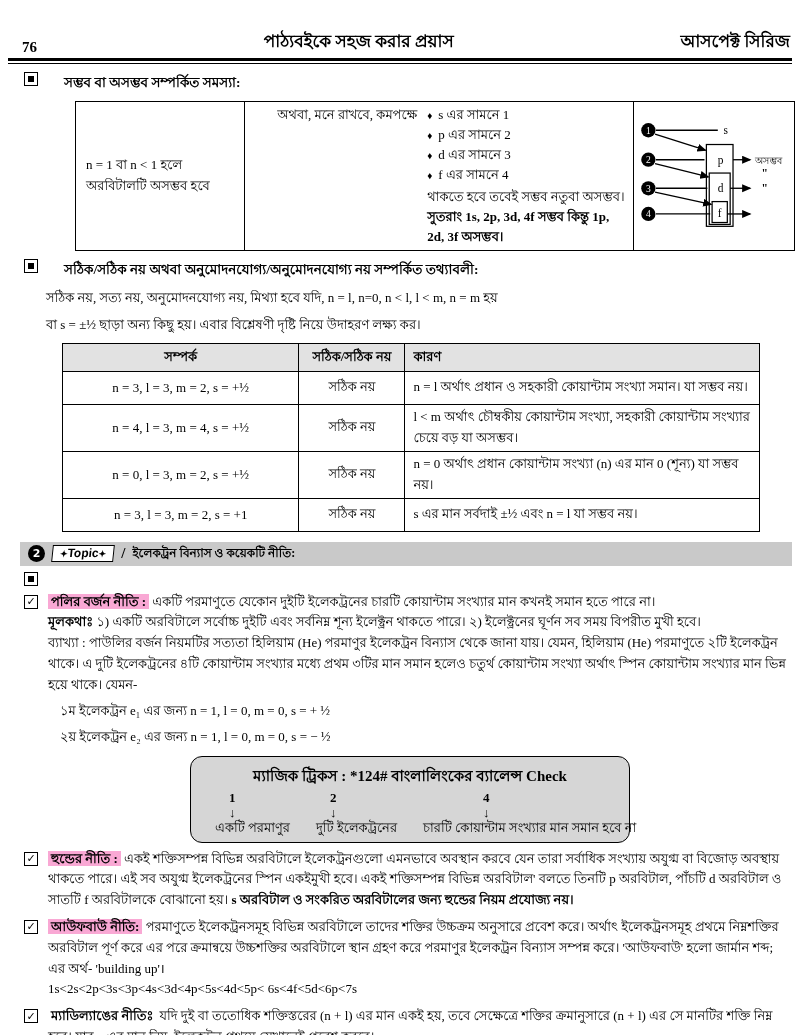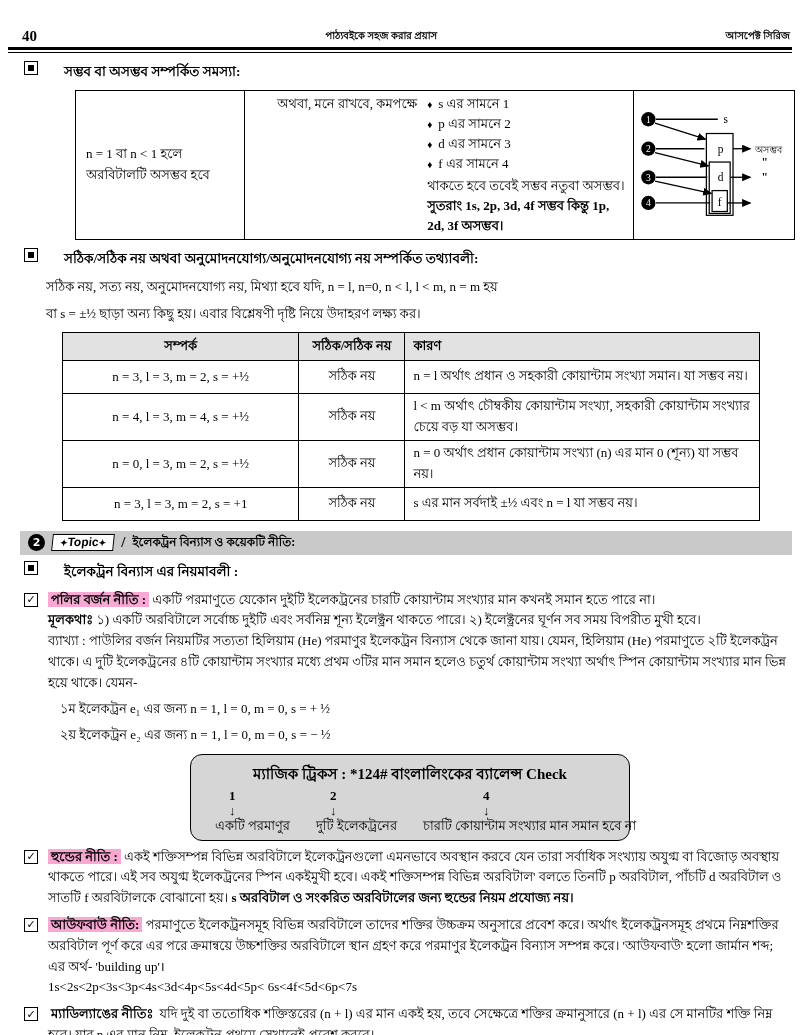--- a/index.html
+++ b/index.html
@@ -7,21 +7,21 @@
   body {
     width:800px; height:1035px;
     font-family:"Liberation Serif","DejaVu Serif",serif;
     color:#000; font-size:13px; overflow:hidden;
   }
   .page { width:800px; height:1035px; padding-top:10px; position:relative; }
 
   
   .hdr { display:flex; justify-content:space-between; align-items:flex-end;
          padding:18px 10px 1px 22px; font-weight:bold; font-size:15px; }
-  .hdr .c { font-size:10px; }
+  .hdr .c { font-size:17px; }
   .rule2 { margin:1px 8px 0 8px; border-top:3px solid #000; border-bottom:1px solid #000; height:6px; }
 
   
   .sect { display:flex; gap:26px; margin:8px 8px 0 24px; }
   .sect .t { font-weight:bold; font-size:13.5px; }
   .sqicon { width:14px; height:14px; border:1.6px solid #000; display:inline-flex;
             align-items:center; justify-content:center; flex:0 0 auto; }
   .sqicon i { width:6px; height:6px; background:#000; display:block; }
 
   
@@ -83,21 +83,21 @@
   .mitem .l { white-space:nowrap; }
 
   svg text { font-family:"Liberation Serif","DejaVu Serif",serif; }
 </style>
 </head>
 <body>
 
 <div class="page">
 
   <div class="hdr">
-    <span>40</span>
+    <span>76</span>
     <span class="c">পাঠ্যবইকে সহজ করার প্রয়াস</span>
     <span class="c">আসপেক্ট সিরিজ</span>
   </div>
   <div class="rule2"></div>
 
   <div class="sect">
     <span class="sqicon">
         <i></i>
       </span>
     <span class="t">সম্ভব বা অসম্ভব সম্পর্কিত সমস্যা:</span>
@@ -226,21 +226,20 @@
     <span class="numcirc">2</span>
     <span class="topicbox"><span class="orn">✦</span><span>Topic</span><span class="orn">✦</span></span>
     <span class="slash">/</span>
     <span class="t">ইলেকট্রন বিন্যাস ও কয়েকটি নীতি:</span>
   </div>
 
   <div class="sect" style="margin-top:6px;">
     <span class="sqicon">
         <i></i>
       </span>
-    <span class="t">ইলেকট্রন বিন্যাস এর নিয়মাবলী :</span>
   </div>
 
   <div class="rule">
     <span class="chk">✓</span>
     <div class="body">
       <span class="rname">পলির বর্জন নীতি :</span>
       <span>একটি পরমাণুতে যেকোন দুইটি ইলেকট্রনের চারটি কোয়ান্টাম সংখ্যার মান কখনই সমান হতে পারে না।</span>
       <div><b>মূলকথাঃ</b> <span>১) একটি অরবিটালে সর্বোচ্চ দুইটি এবং সর্বনিম্ন শূন্য ইলেক্ট্রন থাকতে পারে। ২) ইলেক্ট্রনের ঘূর্ণন সব সময় বিপরীত মুখী হবে।</span></div>
       <div>ব্যাখ্যা : পাউলির বর্জন নিয়মটির সত্যতা হিলিয়াম (He) পরমাণুর ইলেকট্রন বিন্যাস থেকে জানা যায়। যেমন, হিলিয়াম (He) পরমাণুতে ২টি ইলেকট্রন থাকে। এ দুটি ইলেকট্রনের ৪টি কোয়ান্টাম সংখ্যার মধ্যে প্রথম ৩টির মান সমান হলেও চতুর্থ কোয়ান্টাম সংখ্যা অর্থাৎ স্পিন কোয়ান্টাম সংখ্যার মান ভিন্ন হয়ে থাকে। যেমন-</div>
     </div>

